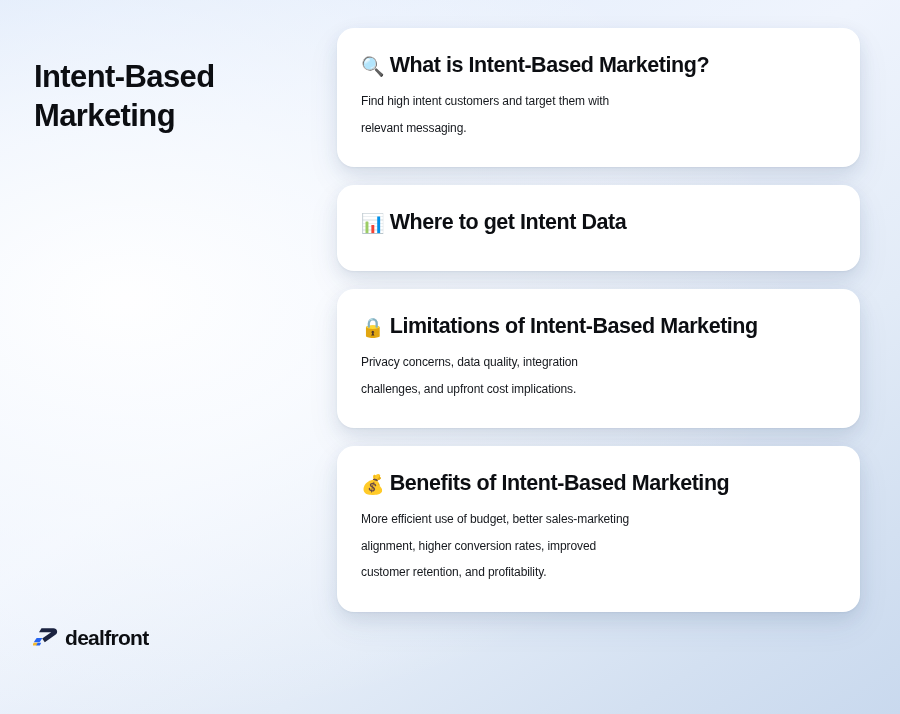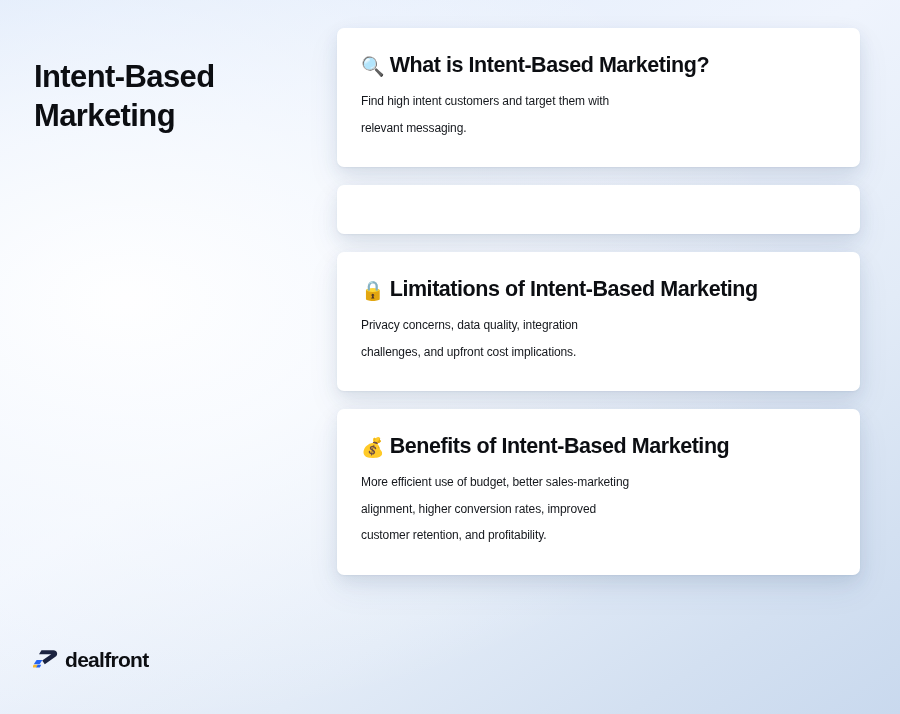--- a/index.html
+++ b/index.html
@@ -44,21 +44,21 @@
     font-weight: bold;
     letter-spacing: -0.6px;
     color: #0c0e12;
     white-space: pre-line;
   }
 
   
   #brand-logo {
     position: absolute;
     left: 33px;
-    top: 648px;
+    top: 626px;
     display: flex;
     align-items: center;
     gap: 6px;
   }
   #brand-logo .logo-mark {
     display: block;
     width: 26px;
     height: 22px;
     flex: 0 0 auto;
   }
@@ -76,21 +76,21 @@
     left: 337px;
     top: 28px;
     width: 523px;
     display: flex;
     flex-direction: column;
     gap: 18px;
   }
 
   .card {
     background: #ffffff;
-    border-radius: 7px;
+    border-radius: 17px;
     padding: 23px 26px 26px 24px;
     box-sizing: border-box;
     box-shadow:
       0 1px 2px rgba(42, 68, 110, 0.06),
       0 6px 16px rgba(42, 68, 110, 0.10),
       0 14px 34px rgba(42, 68, 110, 0.07);
   }
 
   .card-heading {
     font-size: 21.5px;
@@ -144,20 +144,24 @@
     <div class="card">
       <div class="card-heading">
         <span class="card-emoji">🔍</span>
         <span>What is Intent-Based Marketing?</span>
       </div>
       <p class="card-body">Find high intent customers and target them with
 relevant messaging.</p>
     </div>
 
     <div class="card">
+      <div class="card-heading">
+        <span class="card-emoji">📊</span>
+        <span>Where to get Intent Data</span>
+      </div>
     </div>
 
     <div class="card">
       <div class="card-heading">
         <span class="card-emoji">🔒</span>
         <span>Limitations of Intent-Based Marketing</span>
       </div>
       <p class="card-body">Privacy concerns, data quality, integration
 challenges, and upfront cost implications.</p>
     </div>

